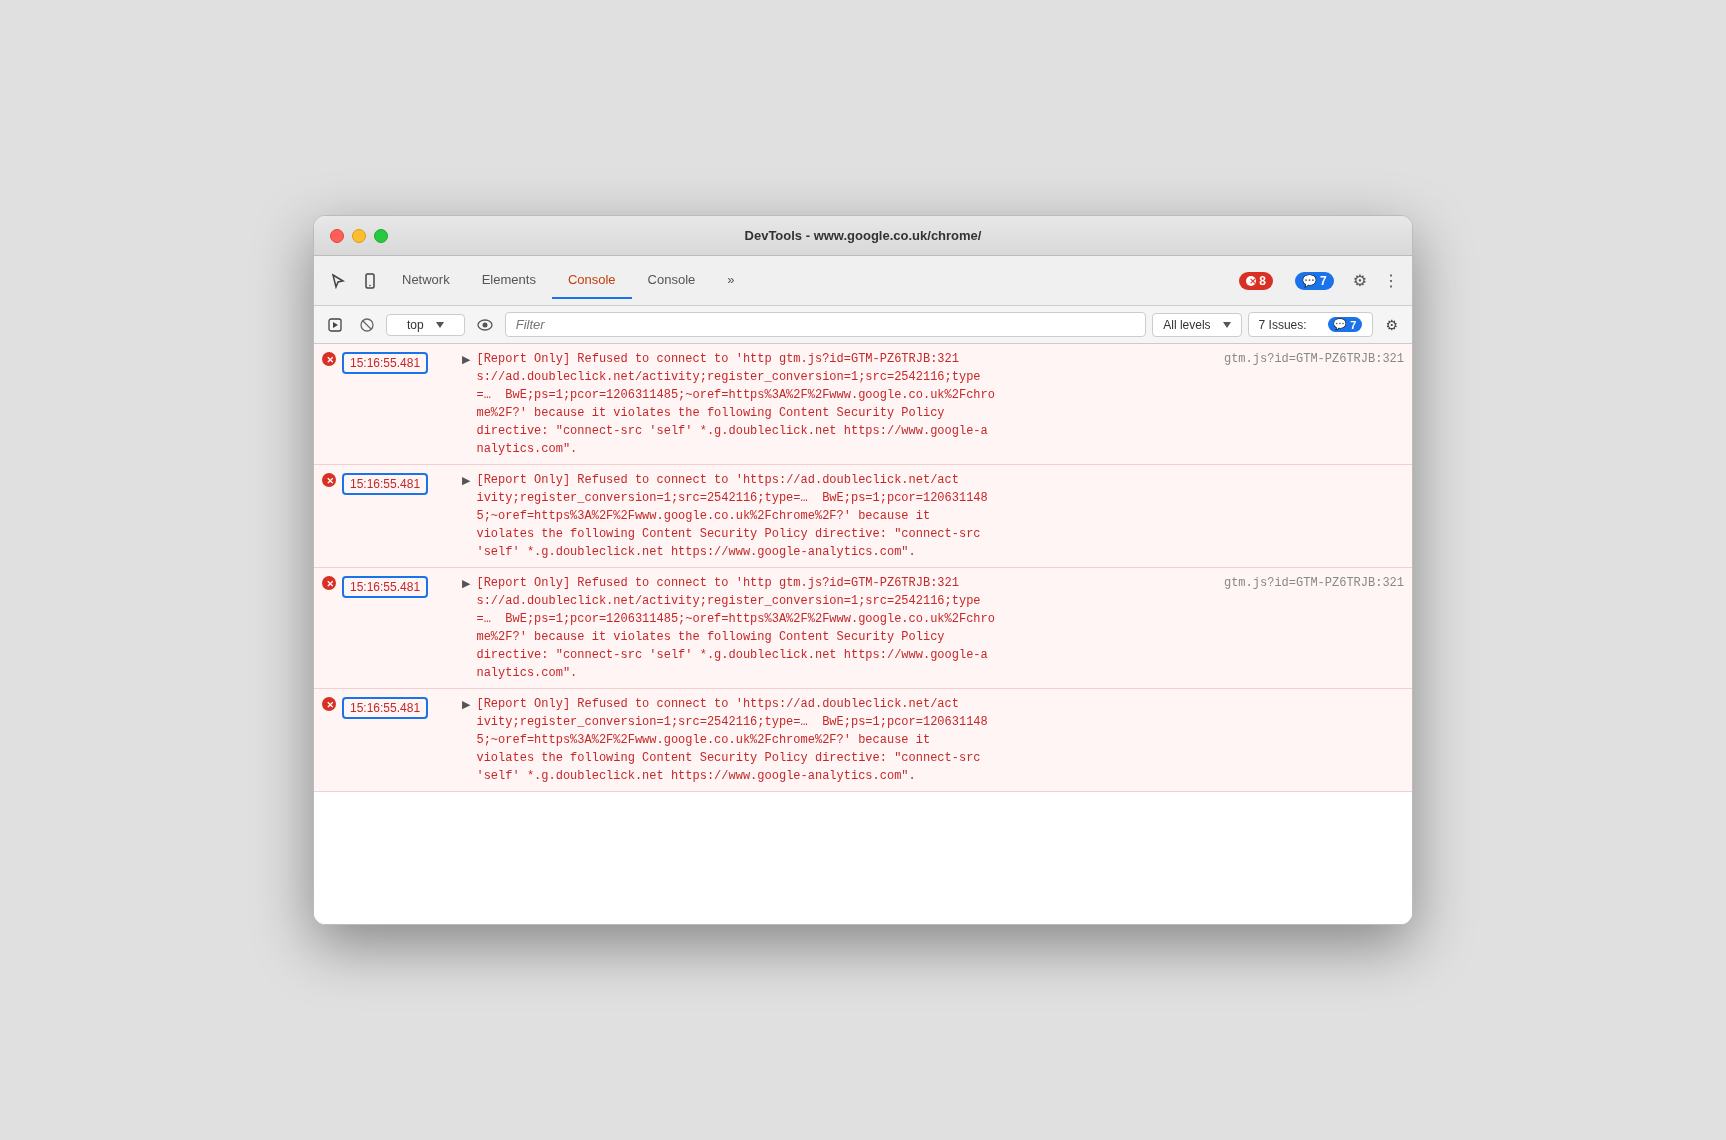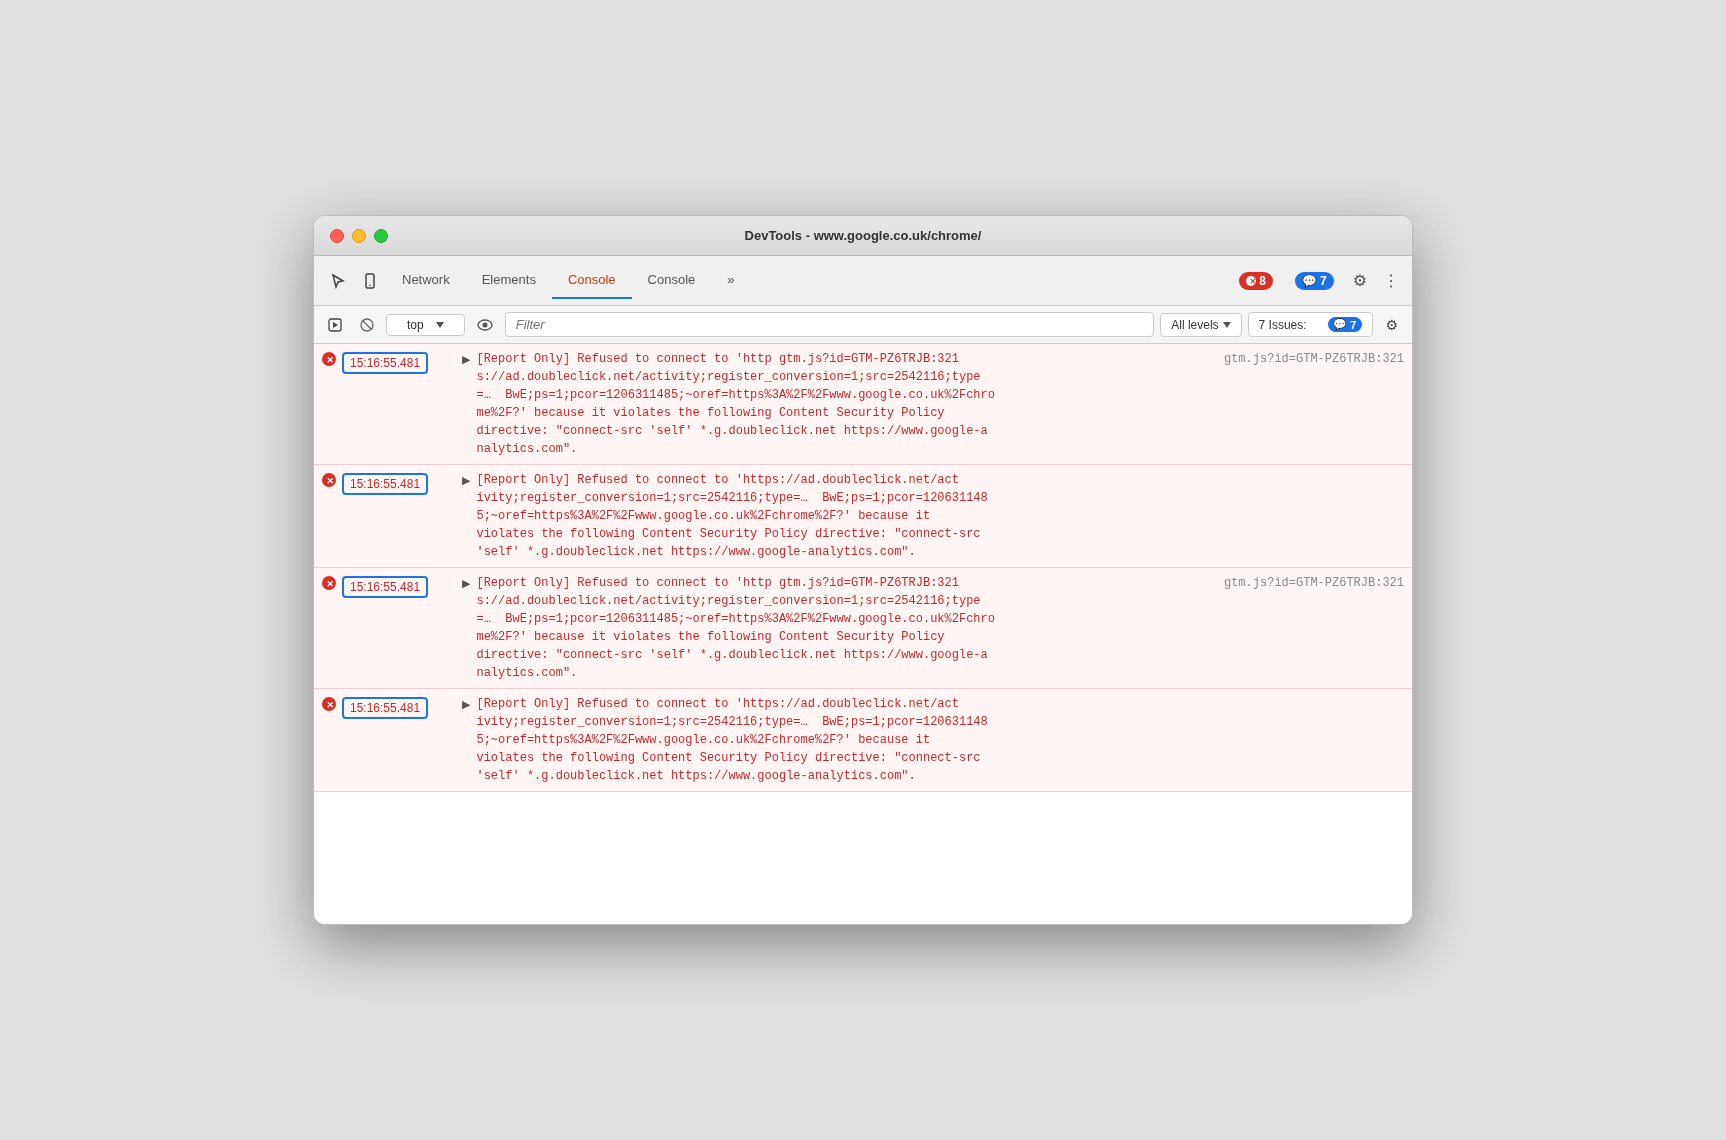--- a/index.html
+++ b/index.html
@@ -176,21 +176,21 @@
       padding: 4px 10px;
       font-size: 13px;
       background: white;
       color: #aaa;
       outline: none;
       font-style: italic;
     }
     .levels-btn {
       display: flex;
       align-items: center;
-      gap: 4px;
+      gap: 12px;
       background: white;
       border: 1px solid #ccc;
       border-radius: 4px;
       padding: 4px 10px;
       font-size: 12px;
       color: #333;
       cursor: pointer;
       white-space: nowrap;
     }
     .issues-btn {

